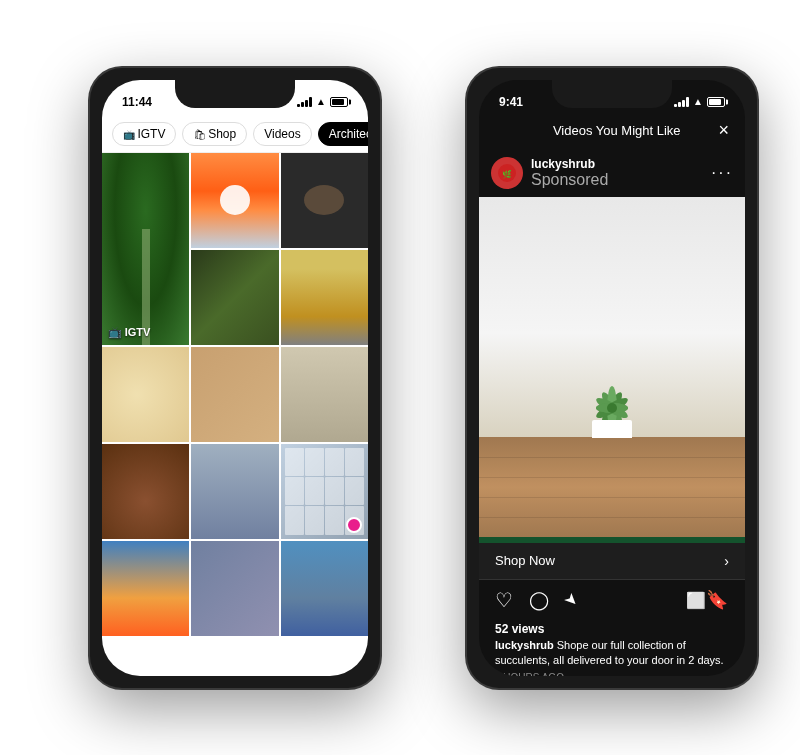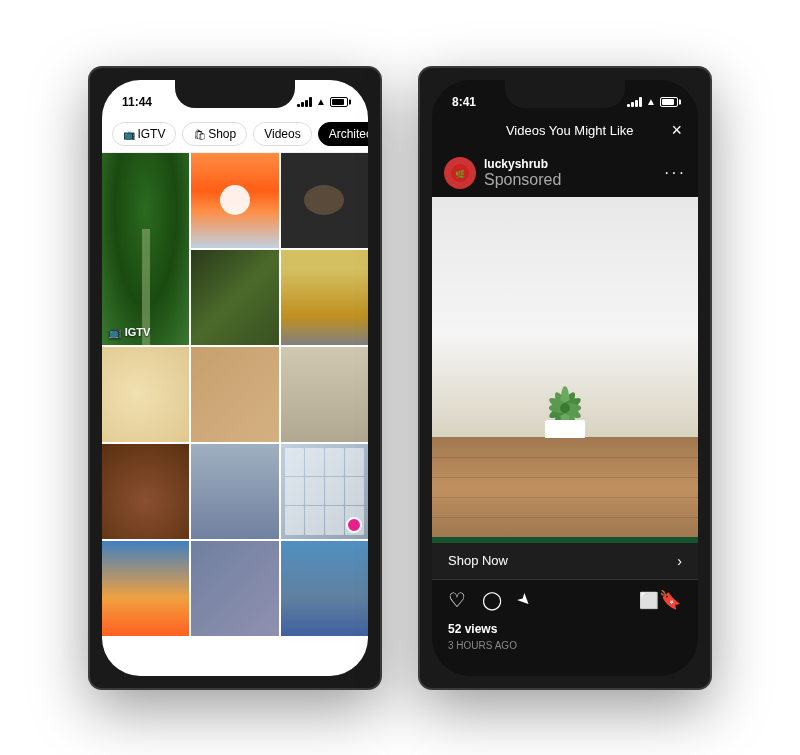--- a/index.html
+++ b/index.html
@@ -10,23 +10,24 @@
       display: flex;
       align-items: center;
       justify-content: center;
       gap: 40px;
       font-family: -apple-system, BlinkMacSystemFont, 'Segoe UI', sans-serif;
     }
 
     
     .phone {
       position: relative;
-      border-radius: 12px;
+      border-radius: 32px;
       background: #1a1a1a;
       box-shadow: 0 0 0 2px #3a3a3a, 0 20px 60px rgba(0,0,0,0.4);
+      margin-left: 47px;
     }
     .phone-left {
       width: 290px;
       height: 620px;
     }
     .phone-right {
       width: 290px;
       height: 620px;
     }
     .phone-screen {
@@ -452,21 +453,21 @@
       </div>
     </div>
   </div>
 </div>
 
 <div class="phone phone-right">
   <div class="phone-screen">
     <div class="notch"></div>
 
     <div class="status-bar right-status">
-      <span class="status-bar-left">8:41</span>
+      <span class="status-bar-left">9:41</span>
       <div class="status-bar-right">
         <div class="signal-bars">
           <div class="signal-bar" style="background:#fff"></div>
           <div class="signal-bar" style="background:#fff"></div>
           <div class="signal-bar" style="background:#fff"></div>
           <div class="signal-bar" style="background:#fff"></div>
         </div>
         <span class="wifi-icon" style="color:#fff">▲</span>
         <div class="battery" style="border-color:#fff">
           <div class="battery-fill" style="background:#fff"></div>
@@ -530,16 +531,20 @@
     <div class="action-bar">
       <span class="action-icon">♡</span>
       <span class="action-icon" style="font-size:18px;">◯</span>
       <span class="action-icon" style="font-size:16px; transform:rotate(45deg); display:inline-block;">➤</span>
       <div class="action-spacer"></div>
       <span class="bookmark-icon">🔖</span>
     </div>
 
     <div class="post-info">
       <div class="views-count">52 views</div>
+      <div class="post-caption">
+        <span class="caption-username">luckyshrub</span>
+        <span> Shope our full collection of succulents, all delivered to your door in 2 days.</span>
+      </div>
       <div class="post-time">3 HOURS AGO</div>
     </div>
   </div>
 </div>
 
 </body></html>

